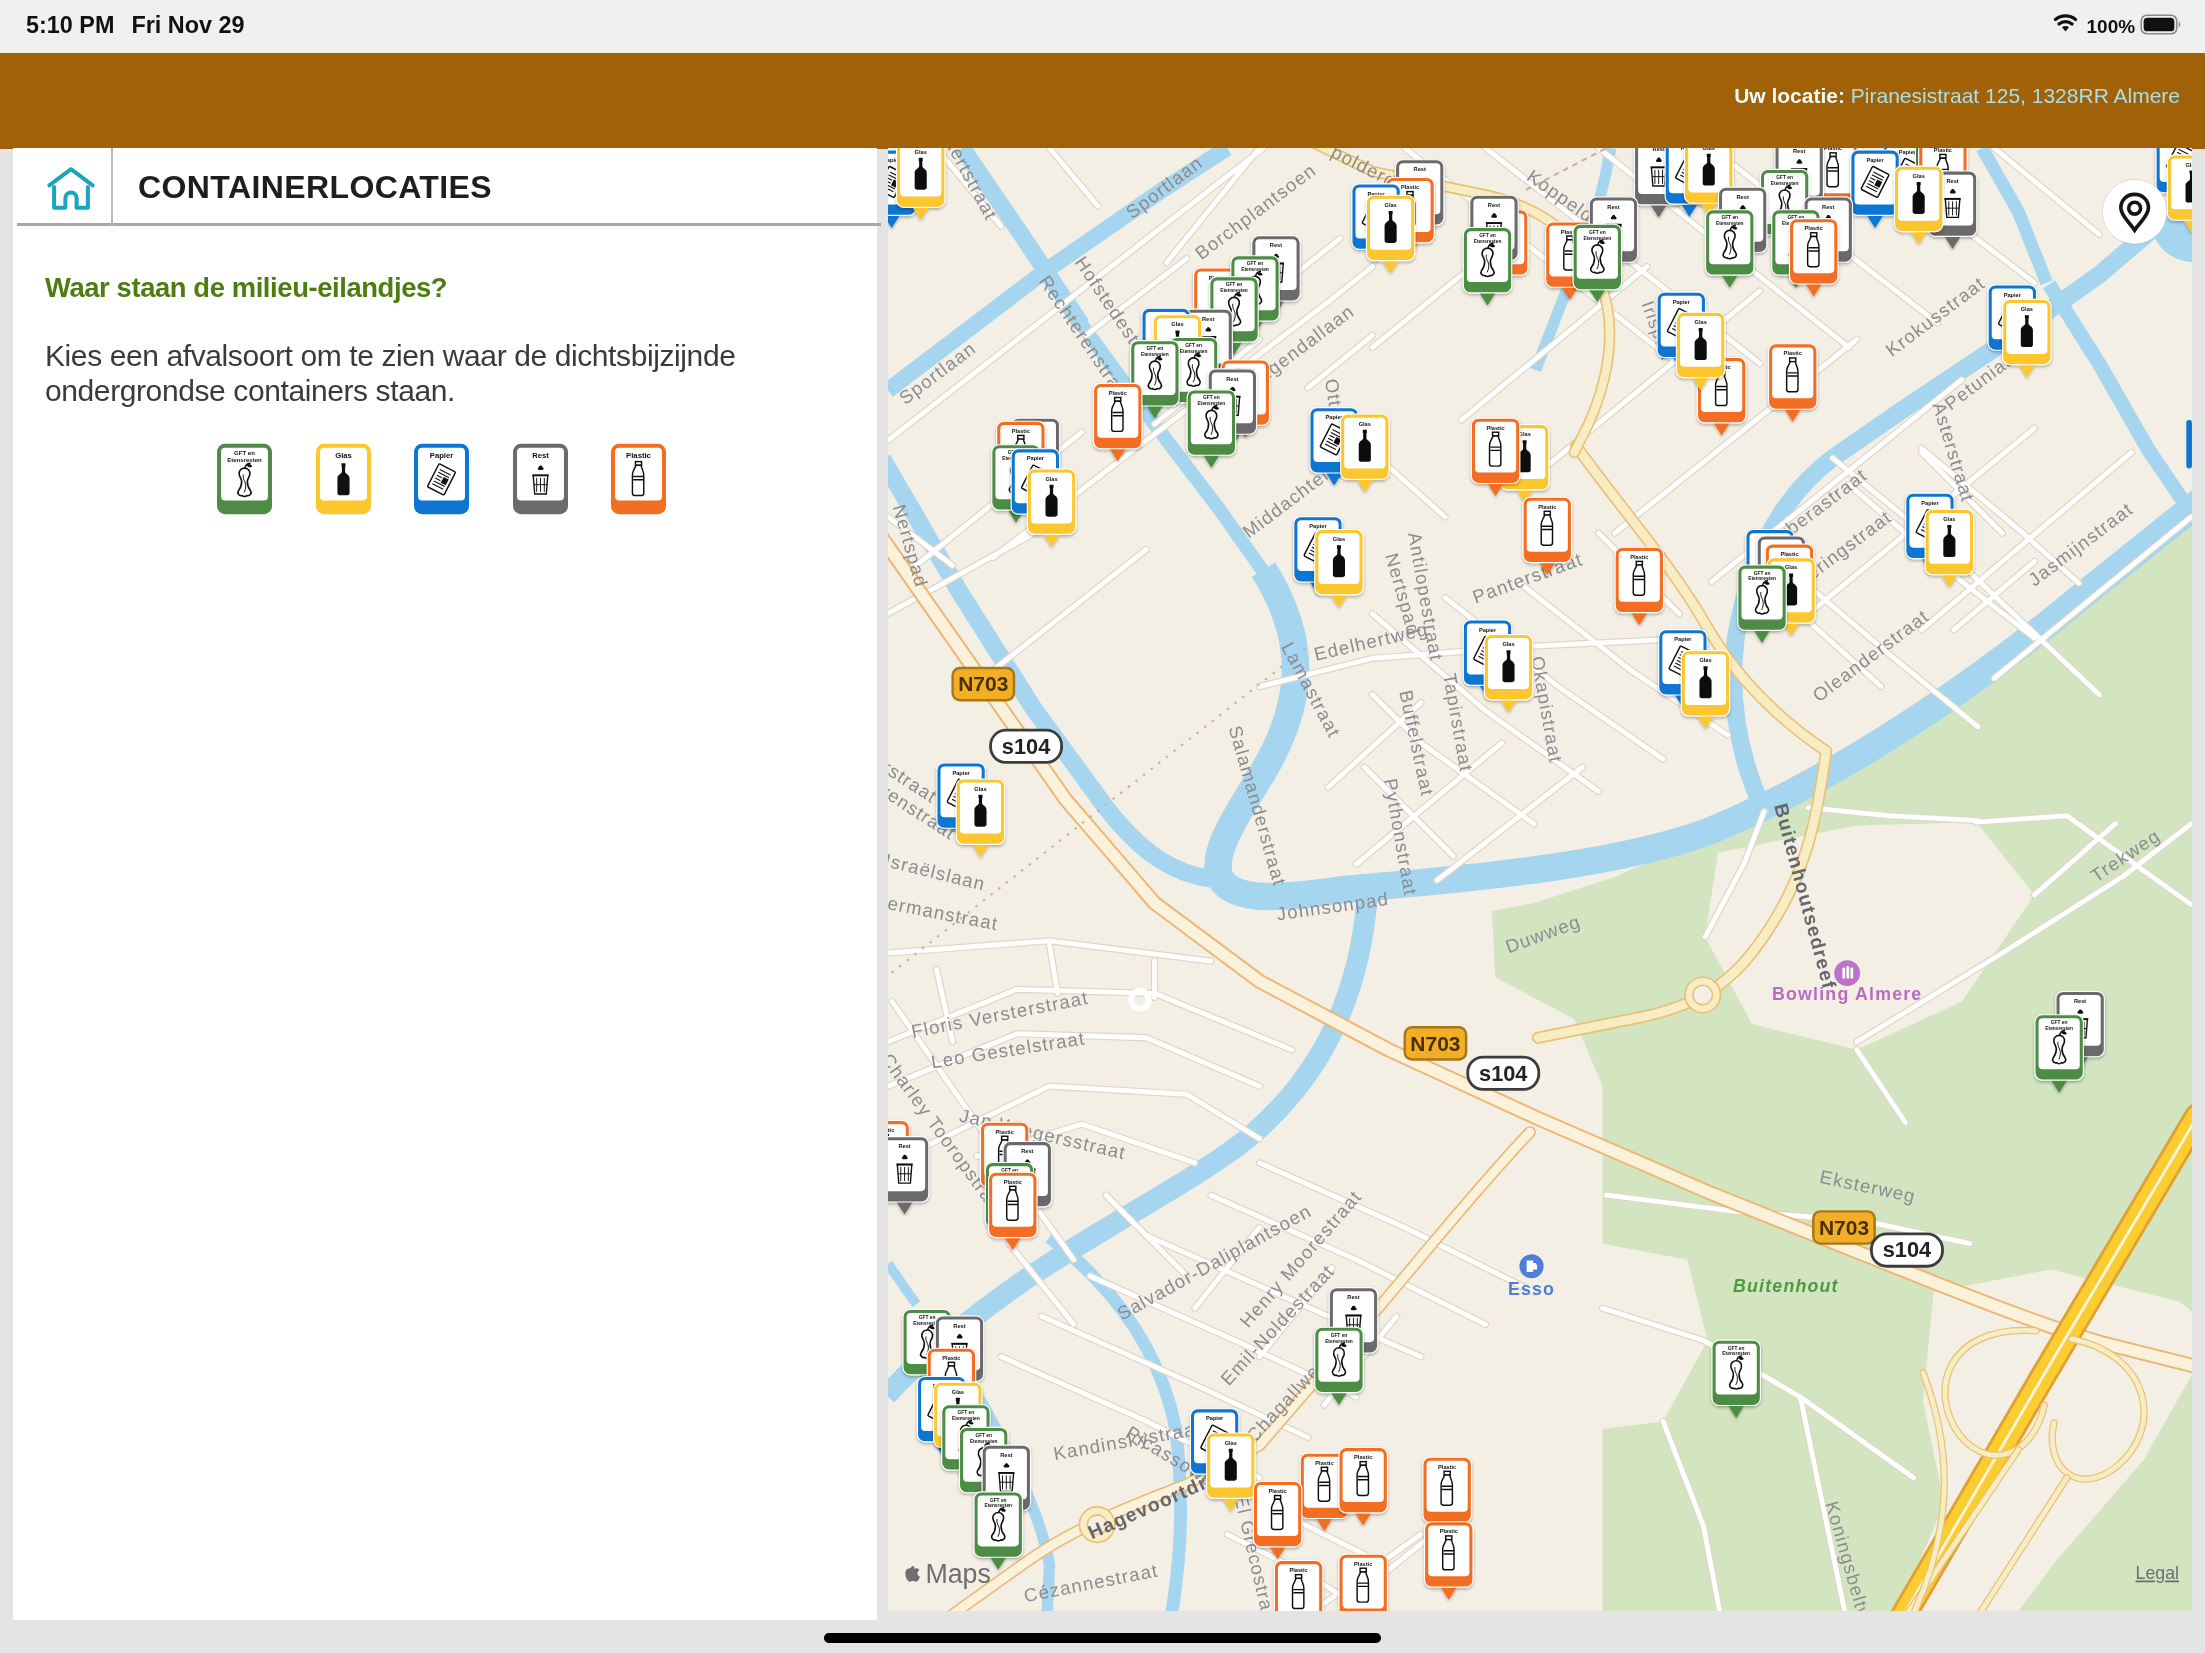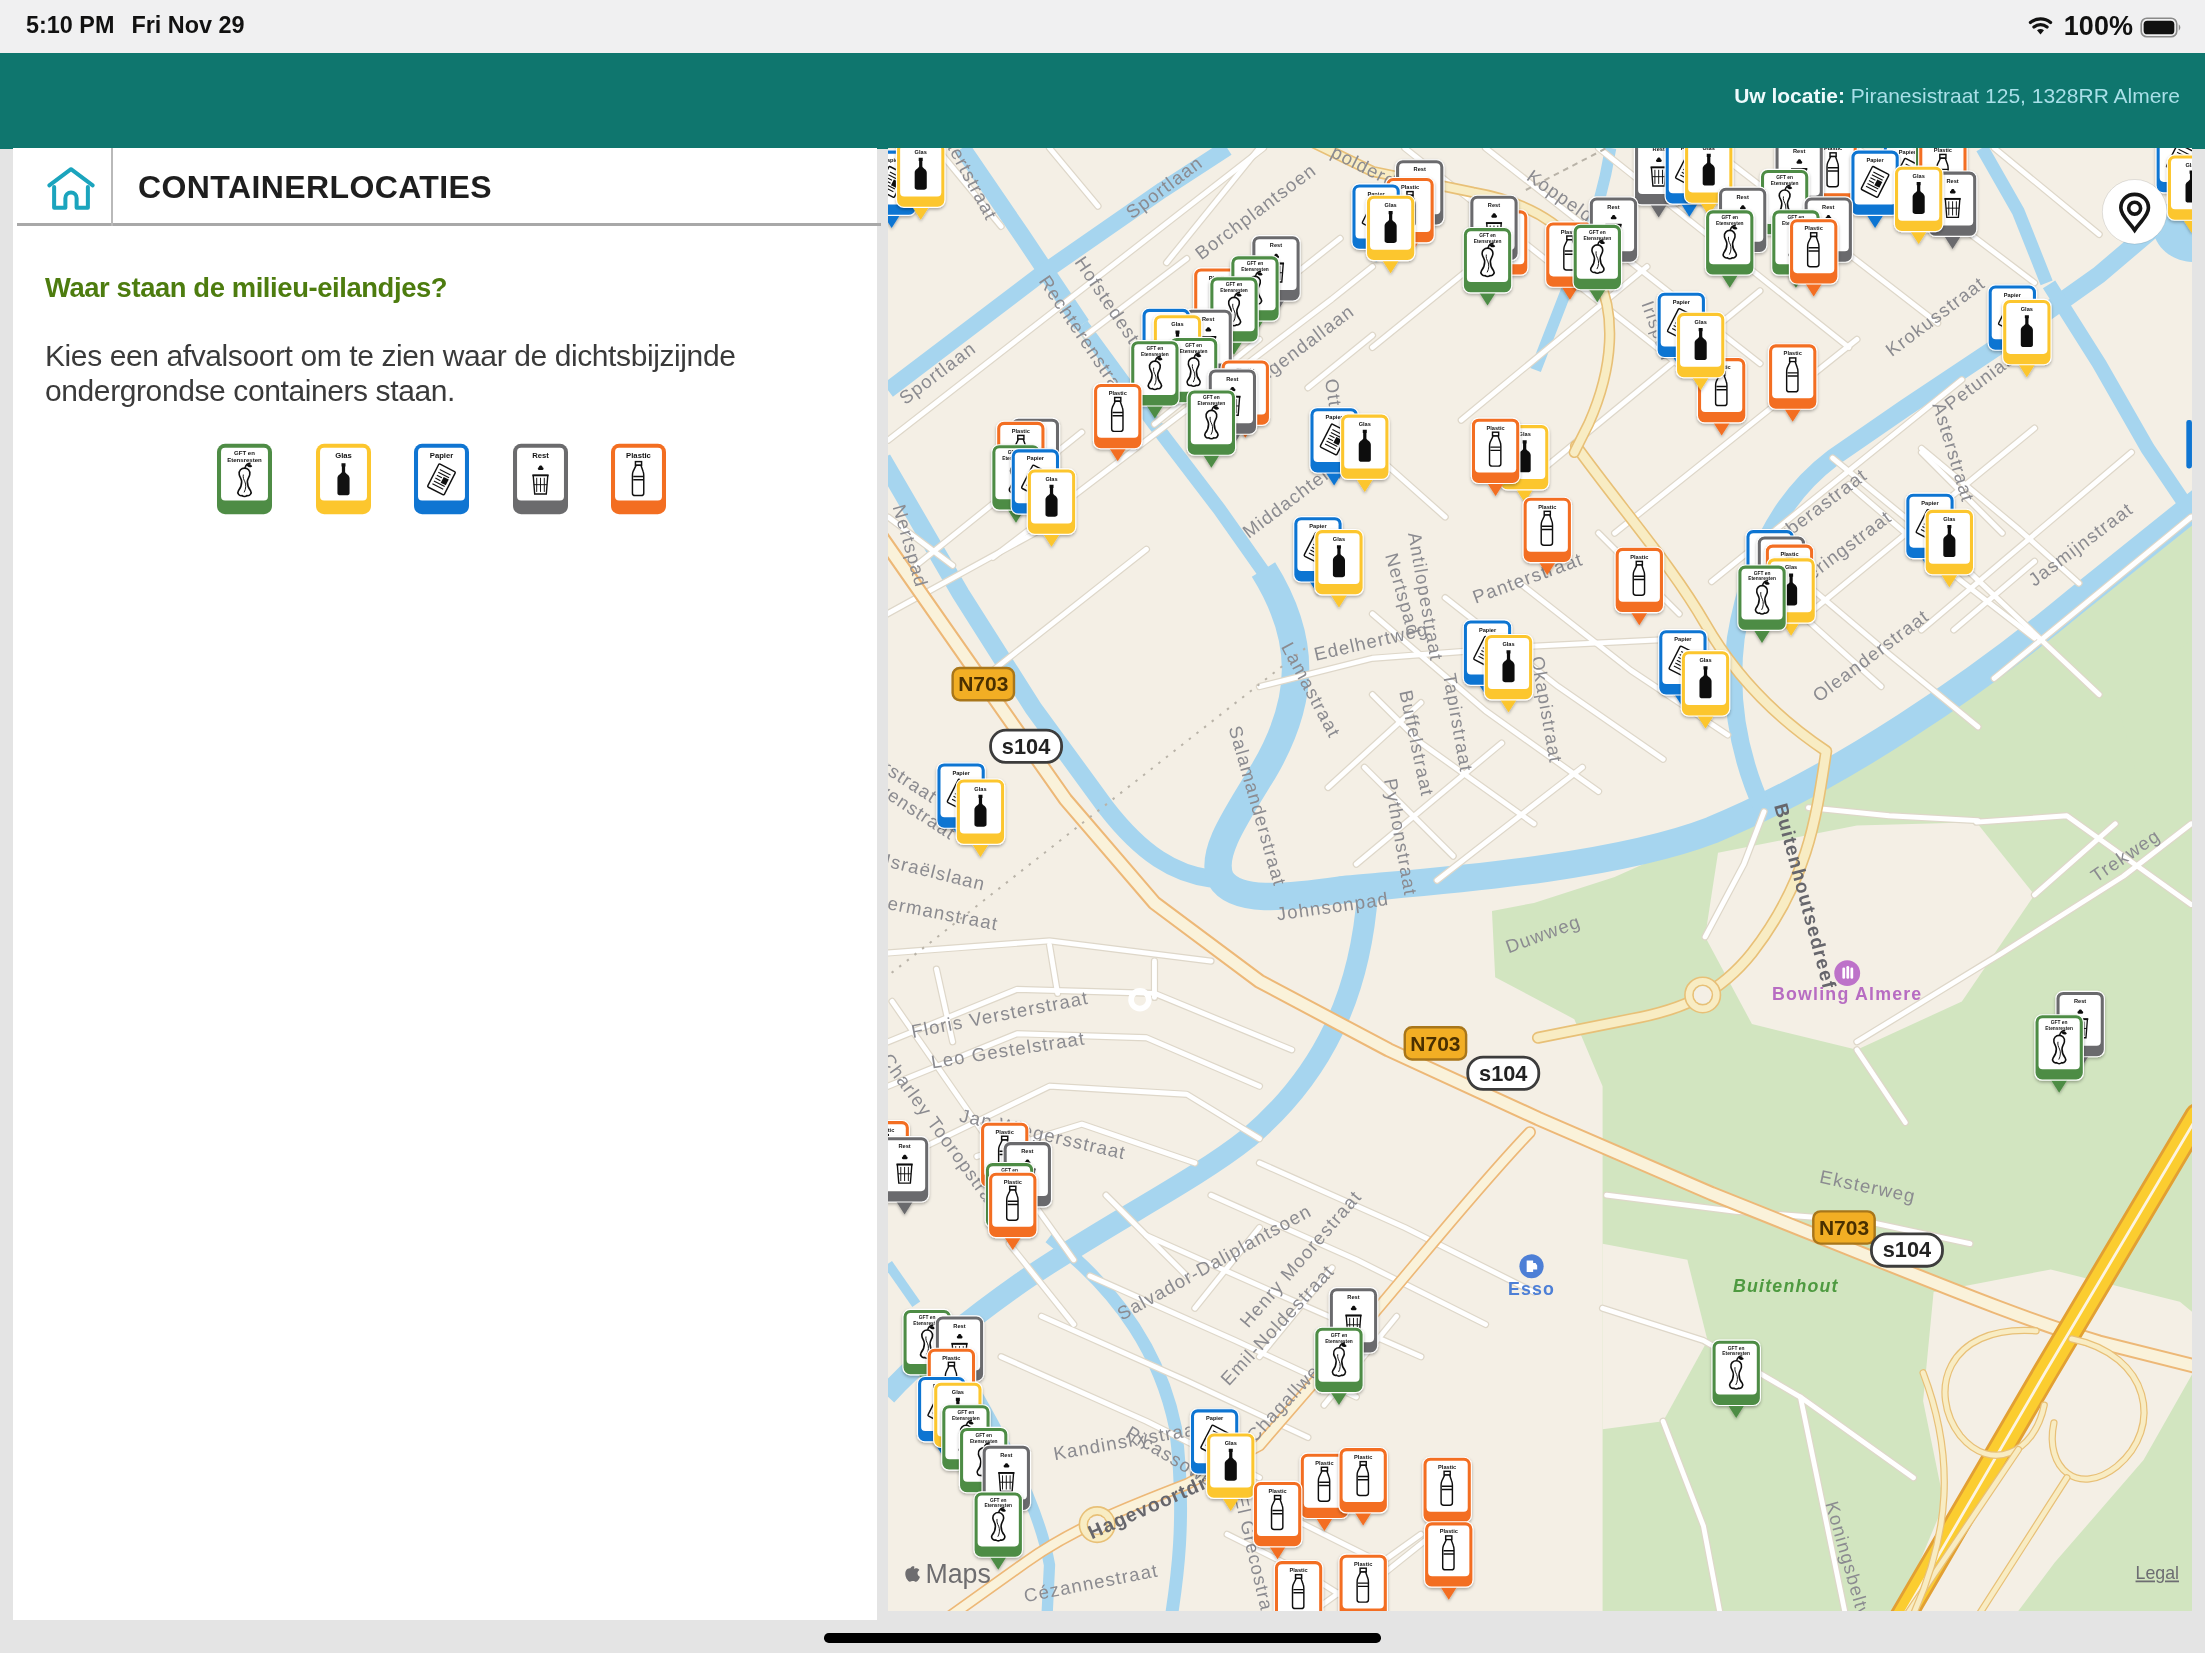--- a/index.html
+++ b/index.html
@@ -1,19 +1,19 @@
 <!DOCTYPE html>
 <html style="font-size:13px"><head><meta charset="utf-8"><style>
 *{margin:0;padding:0;box-sizing:border-box}
 body{width:2205px;height:1653px;background:#e4e4e4;font-family:"Liberation Sans",sans-serif;position:relative;overflow:hidden}
 .status{position:absolute;left:0;top:0;width:100%;height:53px;background:#f0f0f1;color:#111}
 .st-l{position:absolute;left:26px;top:12px;font-size:23.4px;font-weight:bold}
 .st-l span{font-weight:bold;margin-left:17px}
-.st-r{position:absolute;right:22.6px;top:11.3px;font-size:27px;font-weight:bold}
-.teal{position:absolute;left:0;top:53px;width:100%;height:96px;background:#0f766e}
+.st-r{position:absolute;right:22.6px;top:11.3px;font-size:19px;font-weight:bold}
+.teal{position:absolute;left:0;top:53px;width:100%;height:96px;background:#a16207}
 .loc{position:absolute;right:25px;top:31px;font-size:21px;color:#a9dfe8}
 .loc b{color:#eefafc;font-weight:bold}
 .panel{position:absolute;left:13px;top:148px;width:864px;height:1472px;background:#fff}
 .phead{position:absolute;left:4px;top:0;width:100%;height:78px;border-bottom:3.2px solid #a8a8a8}
 .vsep{position:absolute;left:94px;top:0;width:2.4px;height:78px;background:#b9b9b9}
 .ptitle{position:absolute;left:121px;top:21px;font-size:32px;font-weight:bold;color:#1e1e1e;letter-spacing:0.4px}
 .h2{position:absolute;left:32px;top:124px;font-size:27.4px;font-weight:bold;letter-spacing:-0.4px;color:#4d7c0f}
 .p1{position:absolute;left:32px;top:190px;width:799px;font-size:30px;line-height:35px;letter-spacing:-0.4px;color:#3a3a3a}
 .p2{position:absolute;left:32px;top:417px;width:799px;font-size:24px;line-height:35px;letter-spacing:-0.4px;color:#3a3a3a}
 .hbar{position:absolute;left:824px;top:1633px;width:557px;height:9.7px;border-radius:4.8px;background:#000}

